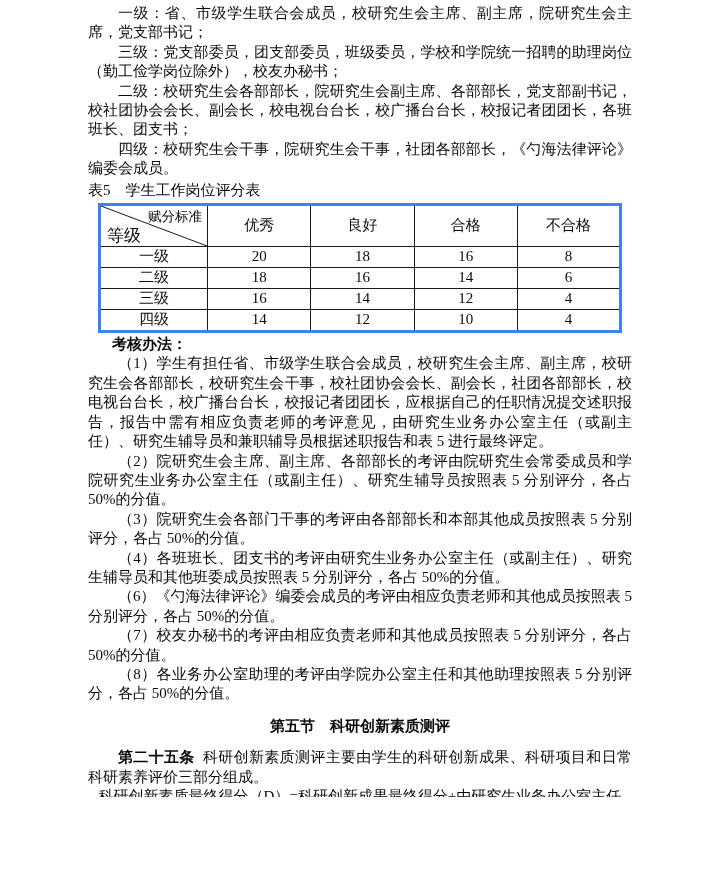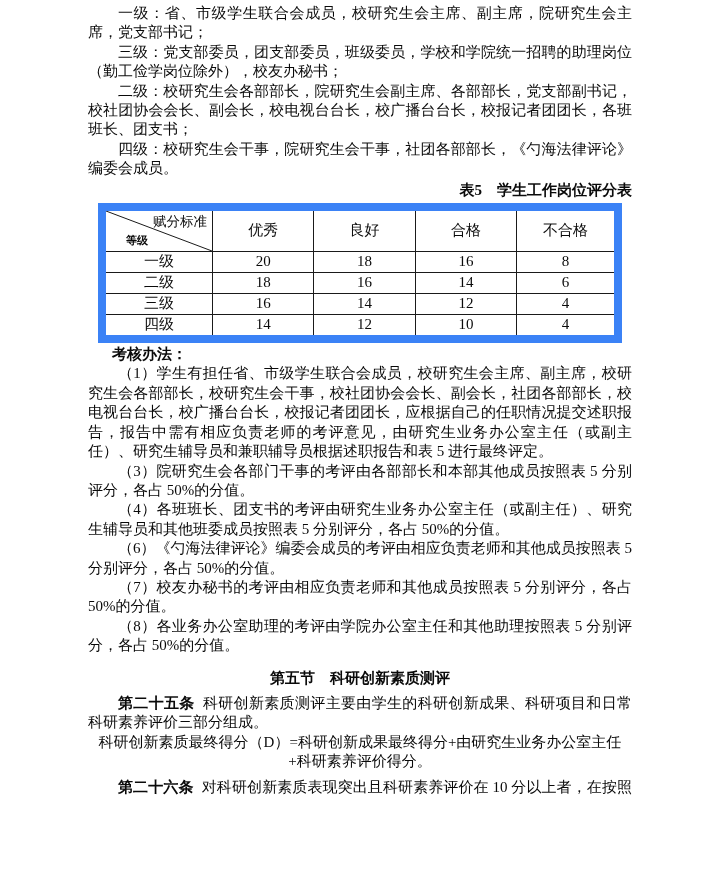--- a/index.html
+++ b/index.html
@@ -31,42 +31,42 @@
   .lead {
     font-weight: bold;
     margin-right: 0.55em;
   }
   .methods-heading {
     font-weight: bold;
     text-indent: 1.6em;
     margin-top: 2px;
   }
   .table-caption {
-    text-align: right;
-    font-weight: bold;
+    text-align: left;
+    font-weight: normal;
     margin: 2px 0 3px 0;
   }
   .section-heading {
     text-align: center;
     font-weight: bold;
     margin-top: 13px;
   }
   .formula {
     text-align: center;
     text-indent: 0;
   }
-  .article { margin-top: 6px; }
+  .article { margin-top: 12px; }
   table {
     border-collapse: collapse;
     margin: 0 auto;
     table-layout: fixed;
   }
   .score-table {
     width: 524px;
-    border: 8px solid #3b82f6;
+    border: 3px solid #3b82f6;
   }
   .score-table td {
     border: 1px solid #1a1a1a;
     text-align: center;
     vertical-align: middle;
     padding: 0;
     font-size: 15px;
   }
   .score-table .hdr-row td { height: 40px; }
   .score-table .data-row td { height: 20px; }
@@ -82,23 +82,22 @@
   }
   .corner-top {
     position: absolute;
     top: 1px;
     right: 5px;
     font-size: 13.5px;
   }
   .corner-bottom {
     position: absolute;
     bottom: 1px;
-    left: 20px;
-    font-size: 11px;
-    font-weight: bold;
+    left: 6px;
+    font-size: 17px;
   }
 </style>
 </head>
 <body>
 
 <div class="page">
 
   <p class="para">一级：省、市级学生联合会成员，校研究生会主席、副主席，院研究生会主席，党支部书记；</p>
   <p class="para">三级：党支部委员，团支部委员，班级委员，学校和学院统一招聘的助理岗位（勤工俭学岗位除外），校友办秘书；</p>
   <p class="para">二级：校研究生会各部部长，院研究生会副主席、各部部长，党支部副书记，校社团协会会长、副会长，校电视台台长，校广播台台长，校报记者团团长，各班班长、团支书；</p>
@@ -147,20 +146,21 @@
         <td>14</td>
         <td>12</td>
         <td>10</td>
         <td>4</td>
       </tr>
     </tbody>
   </table>
 
   <p class="methods-heading">考核办法：</p>
   <p class="para">（1）学生有担任省、市级学生联合会成员，校研究生会主席、副主席，校研究生会各部部长，校研究生会干事，校社团协会会长、副会长，社团各部部长，校电视台台长，校广播台台长，校报记者团团长，应根据自己的任职情况提交述职报告，报告中需有相应负责老师的考评意见，由研究生业务办公室主任（或副主任）、研究生辅导员和兼职辅导员根据述职报告和表 5 进行最终评定。</p>
+  <p class="para">（2）院研究生会主席、副主席、各部部长的考评由院研究生会常委成员和学院研究生业务办公室主任（或副主任）、研究生辅导员按照表 5 分别评分，各占 50%的分值。</p>
   <p class="para">（3）院研究生会各部门干事的考评由各部部长和本部其他成员按照表 5 分别评分，各占 50%的分值。</p>
   <p class="para">（4）各班班长、团支书的考评由研究生业务办公室主任（或副主任）、研究生辅导员和其他班委成员按照表 5 分别评分，各占 50%的分值。</p>
   <p class="para">（6）《勺海法律评论》编委会成员的考评由相应负责老师和其他成员按照表 5 分别评分，各占 50%的分值。</p>
   <p class="para">（7）校友办秘书的考评由相应负责老师和其他成员按照表 5 分别评分，各占 50%的分值。</p>
   <p class="para">（8）各业务办公室助理的考评由学院办公室主任和其他助理按照表 5 分别评分，各占 50%的分值。</p>
 
   <p class="section-heading">第五节　科研创新素质测评</p>
 
   <p class="para article"><span class="lead">第二十五条</span><span>科研创新素质测评主要由学生的科研创新成果、科研项目和日常科研素养评价三部分组成。</span></p>
 

